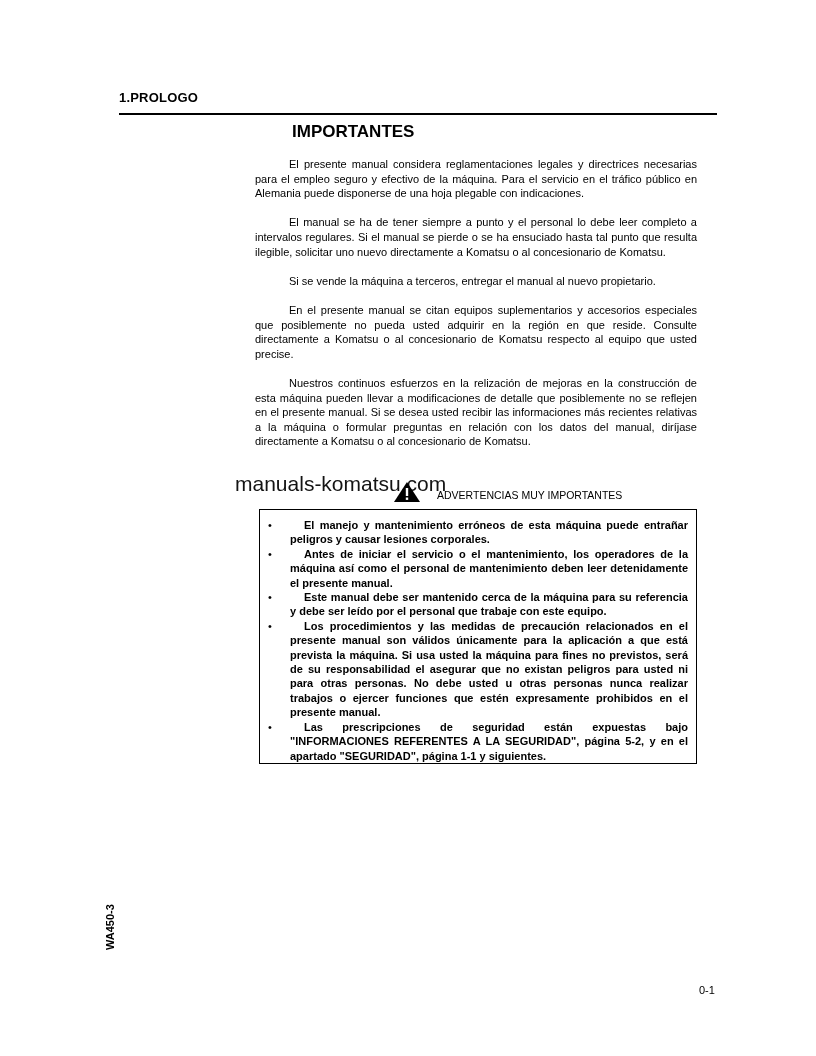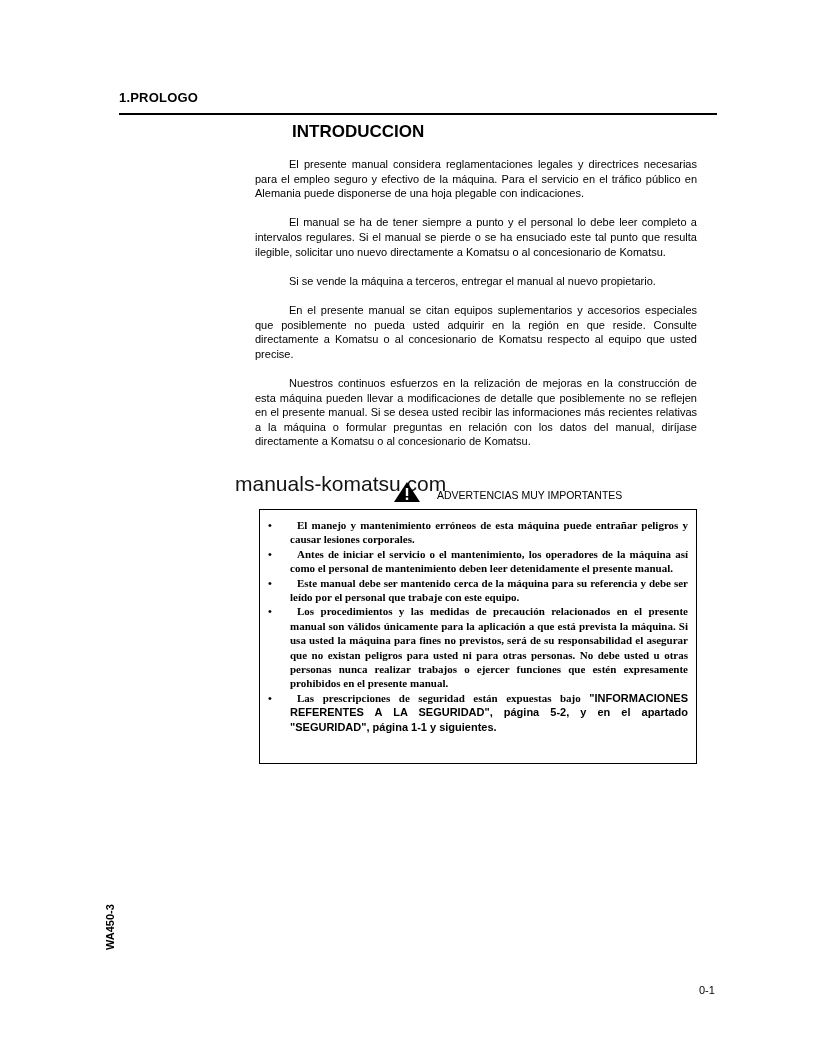--- a/index.html
+++ b/index.html
@@ -10,35 +10,35 @@
   .intro-title { position: absolute; left: 292px; top: 122px; font-size: 17px; font-weight: bold; }
   .body-text { position: absolute; left: 255px; top: 157px; width: 442px; font-size: 11px; line-height: 14.6px; text-align: justify; }
   .body-text p { margin: 0 0 14.6px 0; text-indent: 34px; }
   .watermark { position: absolute; left: 235px; top: 472px; font-size: 21px; color: #000; opacity: 0.92; white-space: nowrap; }
   .warn-icon { position: absolute; left: 393px; top: 481px; width: 28px; height: 22px; }
   .warn-heading { position: absolute; left: 437px; top: 489px; font-size: 10.5px; font-weight: normal; white-space: nowrap; }
   .warn-box { position: absolute; left: 259px; top: 509px; width: 438px; height: 255px; border: 1.5px solid #000; box-sizing: border-box; }
   .warn-list { list-style: none; margin: 0; padding: 8px 8px 0 8px; font-size: 11px; font-weight: bold; line-height: 14.4px; }
   .warn-list li { position: relative; padding-left: 22px; text-align: justify; }
   .warn-list li .bullet { position: absolute; left: 0; top: 0; font-weight: normal; }
-  .warn-list li .lead { margin-left: 7px; font-family: Liberation Serif, serif; }
+  .warn-list li .lead { margin-left: 14px; }
   .strong-ref { font-weight: 900; }
   .side-model { position: absolute; left: 104px; top: 950px; font-size: 11px; font-weight: bold; transform: rotate(-90deg); transform-origin: left top; white-space: nowrap; }
   .page-num { position: absolute; left: 699px; top: 984px; font-size: 11px; }
 </style>
 </head>
 <body>
 
 <div class="section-title">1.PROLOGO</div>
 <div class="rule"></div>
-<div class="intro-title">INTRODUCCION</div>
+<div class="intro-title">IMPORTANTES</div>
 
 <div class="body-text">
   <p>El presente manual considera reglamentaciones legales y directrices necesarias para el empleo seguro y efectivo de la máquina. Para el servicio en el tráfico público en Alemania puede disponerse de una hoja plegable con indicaciones.</p>
-  <p>El manual se ha de tener siempre a punto y el personal lo debe leer completo a intervalos regulares. Si el manual se pierde o se ha ensuciado este tal punto que resulta ilegible, solicitar uno nuevo directamente a Komatsu o al concesionario de Komatsu.</p>
+  <p>El manual se ha de tener siempre a punto y el personal lo debe leer completo a intervalos regulares. Si el manual se pierde o se ha ensuciado hasta tal punto que resulta ilegible, solicitar uno nuevo directamente a Komatsu o al concesionario de Komatsu.</p>
   <p>Si se vende la máquina a terceros, entregar el manual al nuevo propietario.</p>
   <p>En el presente manual se citan equipos suplementarios y accesorios especiales que posiblemente no pueda usted adquirir en la región en que reside. Consulte directamente a Komatsu o al concesionario de Komatsu respecto al equipo que usted precise.</p>
   <p>Nuestros continuos esfuerzos en la relización de mejoras en la construcción de esta máquina pueden llevar a modificaciones de detalle que posiblemente no se reflejen en el presente manual. Si se desea usted recibir las informaciones más recientes relativas a la máquina o formular preguntas en relación con los datos del manual, diríjase directamente a Komatsu o al concesionario de Komatsu.</p>
 </div>
 
 <div class="watermark">manuals-komatsu.com</div>
 
 <svg class="warn-icon" viewBox="0 0 28 22">
   <polygon points="14,1 27,21 1,21" fill="#000"></polygon>
   <rect x="12.8" y="7" width="2.4" height="8" fill="#fff"></rect>

